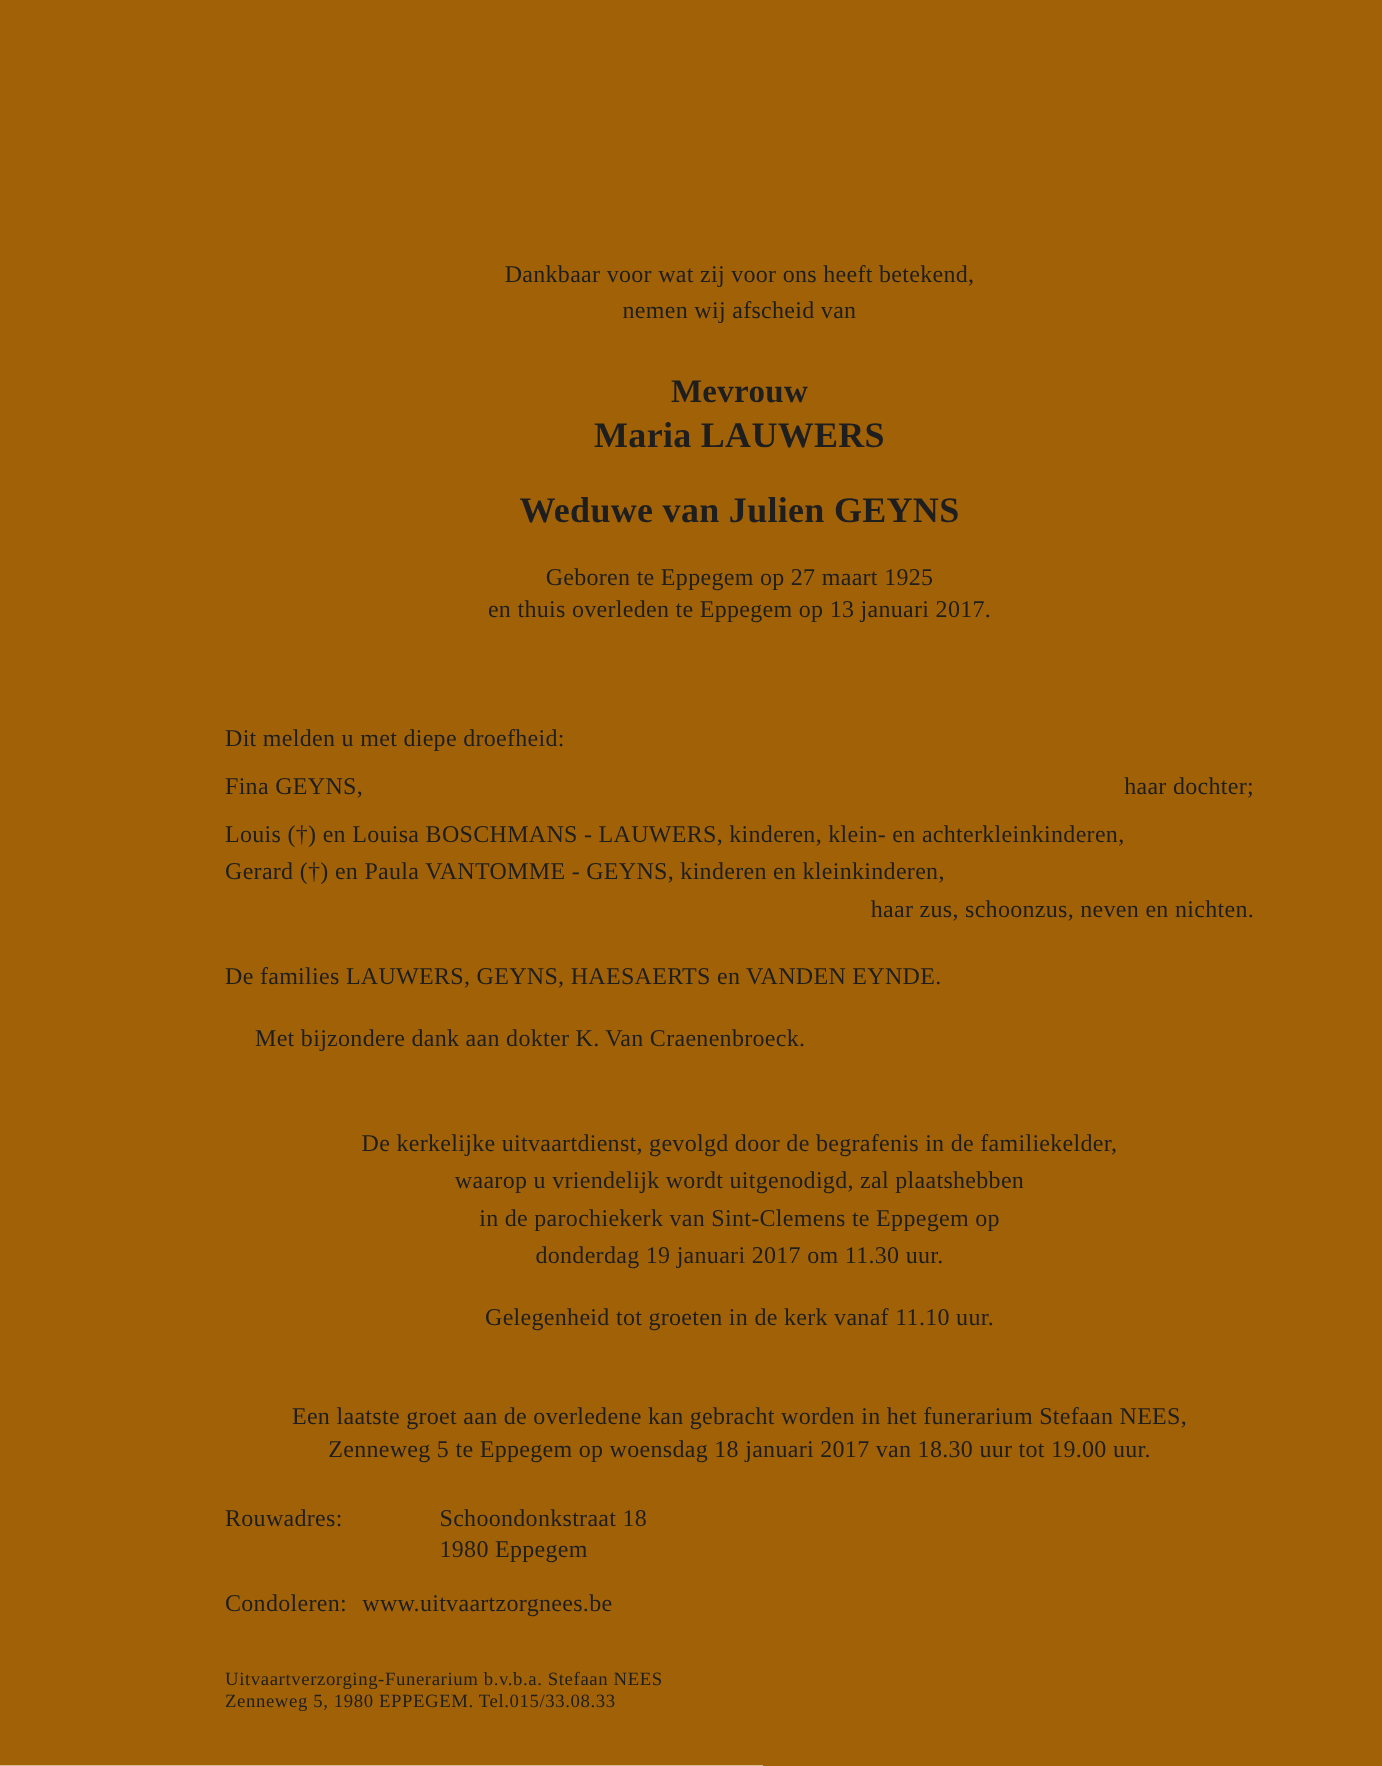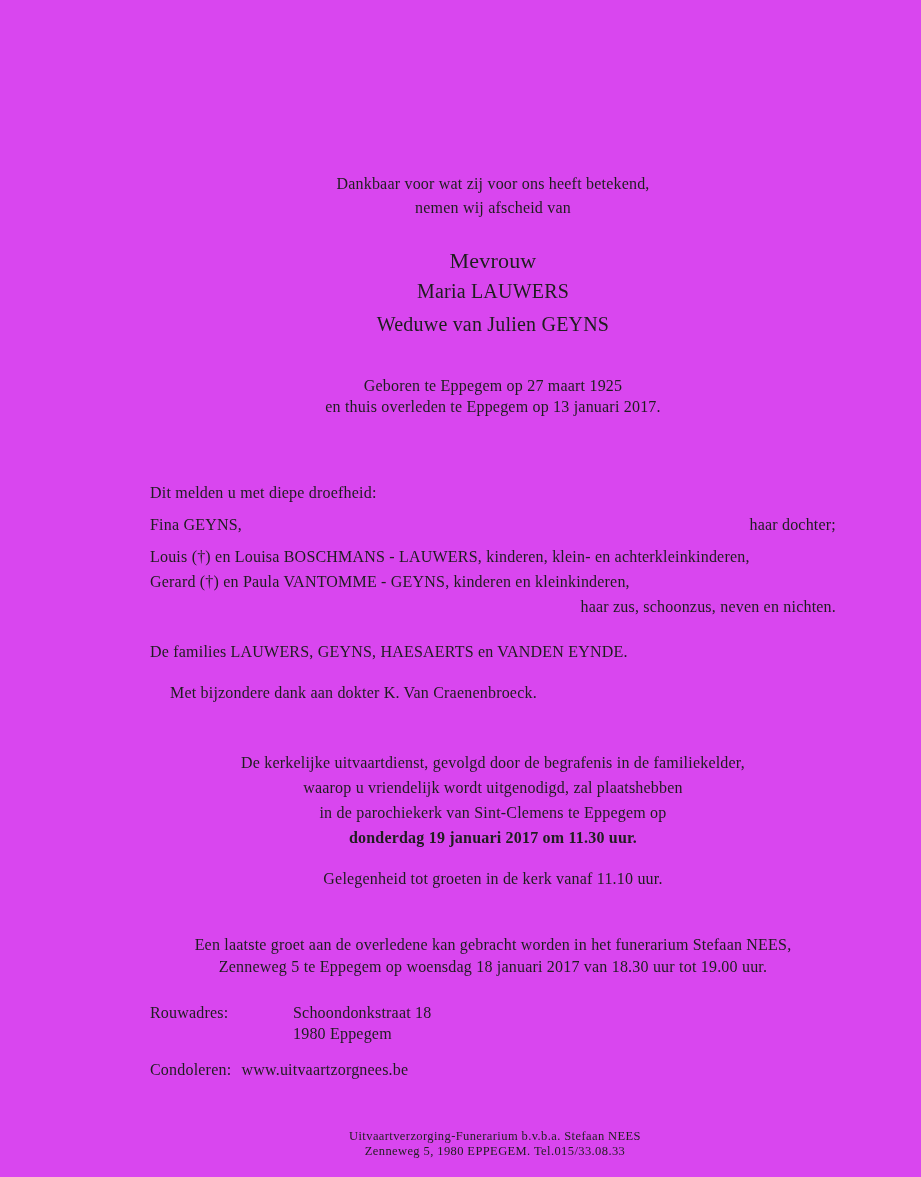--- a/index.html
+++ b/index.html
@@ -4,56 +4,56 @@
 <style>
   html, body {
     margin: 0;
     padding: 0;
     background: #ffffff;
   }
   .page {
     position: relative;
     width: 921px;
     height: 1177px;
-    background: #d946ef;
+    background: #a16207;
     font-family: "Liberation Serif", "DejaVu Serif", serif;
     color: #1e1e1e;
     overflow: hidden;
     letter-spacing: 0.2px;
   }
   .block {
     position: absolute;
     left: 150px;
     right: 85px;
     font-size: 16px;
     line-height: 21px;
   }
   .center { text-align: center; }
   .right  { text-align: right; }
 
   .intro       { top: 172px; line-height: 24px; }
-  .names       { top: 246px; }
+  .names       { top: 246px; font-weight: bold; }
   .deceased-title    { font-size: 22px; line-height: 29px; }
-  .deceased-name     { font-size: 20px; line-height: 31px; margin-top: 1px; }
-  .deceased-subtitle { font-size: 20px; line-height: 26px; margin-top: 4px; }
+  .deceased-name     { font-size: 24px; line-height: 31px; margin-top: 1px; }
+  .deceased-subtitle { font-size: 24px; line-height: 26px; margin-top: 21px; }
   .dates       { top: 375px; text-align: center; }
   .announce    { top: 482px; }
   .fina-row    { top: 514px; display: flex; justify-content: space-between; gap: 48px; }
   .relatives   { top: 544px; line-height: 25px; }
   .families    { top: 641px; }
   .thanks      { top: 682px; margin-left: 20px; }
   .service     { top: 750px; line-height: 25px; }
-  .service .bold-line { font-weight: bold; }
+  .service .bold-line { font-weight: normal; }
   .greeting    { top: 866px; line-height: 25px; }
   .visitation  { top: 934px; line-height: 22px; text-align: center; }
   .rouwadres   { top: 1002px; display: flex; gap: 46px; }
   .rouwadres .label { width: 97px; flex: 0 0 auto; }
   .condoleren  { top: 1059px; }
   .condoleren .label { margin-right: 6px; }
-  .footer      { top: 1112px; font-size: 12.5px; line-height: 15px; text-align: center; right: 81px; letter-spacing: 0.4px; margin-top: 17px; }
+  .footer      { top: 1112px; font-size: 12.5px; line-height: 15px; text-align: left; right: 81px; letter-spacing: 0.4px; }
 </style>
 </head>
 <body>
 
 <div class="page">
 
   <div class="block intro center">
     <div>Dankbaar voor wat zij voor ons heeft betekend,</div>
     <div>nemen wij afscheid van</div>
   </div>

